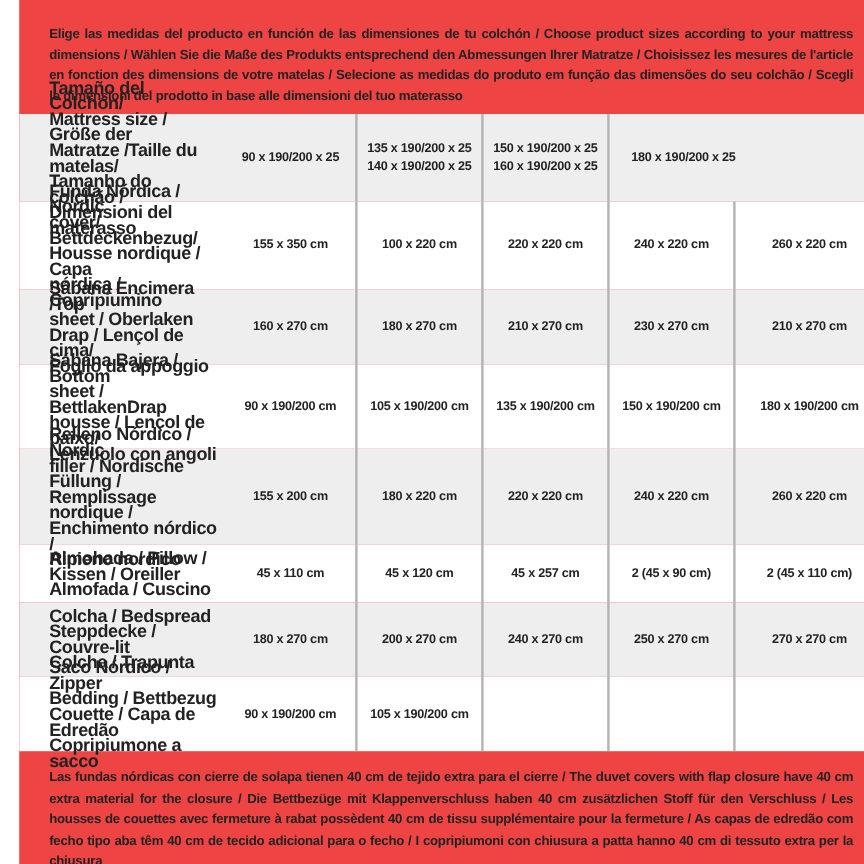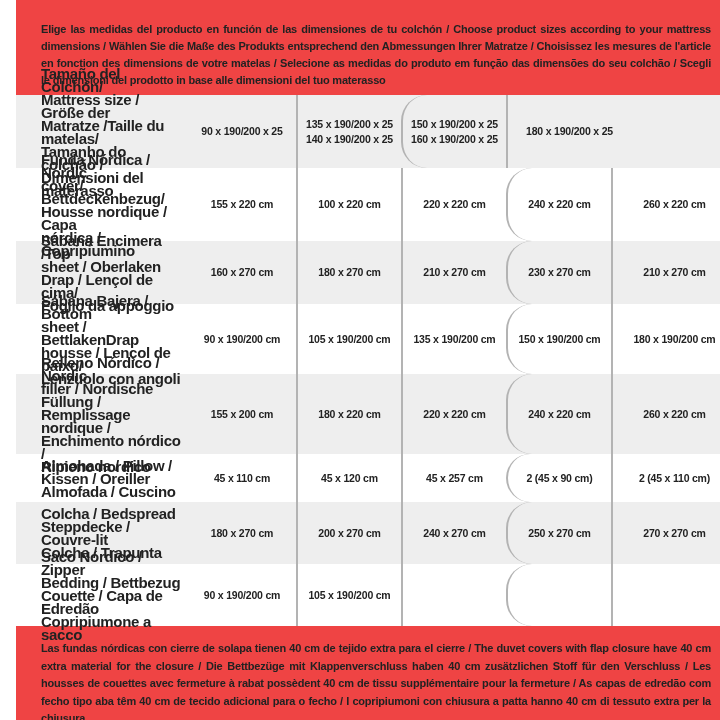--- a/index.html
+++ b/index.html
@@ -56,21 +56,21 @@
     line-height:15px;
     font-weight:700;
     letter-spacing:-0.2px;
     text-align:center;
     white-space:pre-line;
     color:#222;
   }
   .v1{width:108px;}
   .v2{width:105px;}
   .v3{width:105px;}
-  .v4{width:105px;border-radius:26px;}
+  .v4{width:105px;}
   .v5{width:125px;}
   .val + .val{border-left:2px solid #b3b3b3;}
 
   .note{
     margin:14px 25px 0 25px;
     font-size:11px;
     line-height:17.5px;
     font-weight:700;
     letter-spacing:-0.2px;
     text-align:justify;
@@ -98,21 +98,21 @@
       <div class="cell val v4">150 x 190/200 x 25
 160 x 190/200 x 25</div>
       <div class="cell val v5">180 x 190/200 x 25</div>
     </div>
 
     <div class="trow" style="height:73px">
       <div class="cell label">Funda Nórdica /  Nordic
 cover/ Bettdeckenbezug/
 Housse nordique  / Capa
 nórdica / Copripiumino</div>
-      <div class="cell val v1">155 x 220 cm</div>
+      <div class="cell val v1">155 x 350 cm</div>
       <div class="cell val v2">100 x 220 cm</div>
       <div class="cell val v3">220 x 220 cm</div>
       <div class="cell val v4">240 x 220 cm</div>
       <div class="cell val v5">260 x 220 cm</div>
     </div>
 
     <div class="trow" style="height:63px">
       <div class="cell label">Sábana Encimera /Top
 sheet / Oberlaken
 Drap / Lençol de cima/

